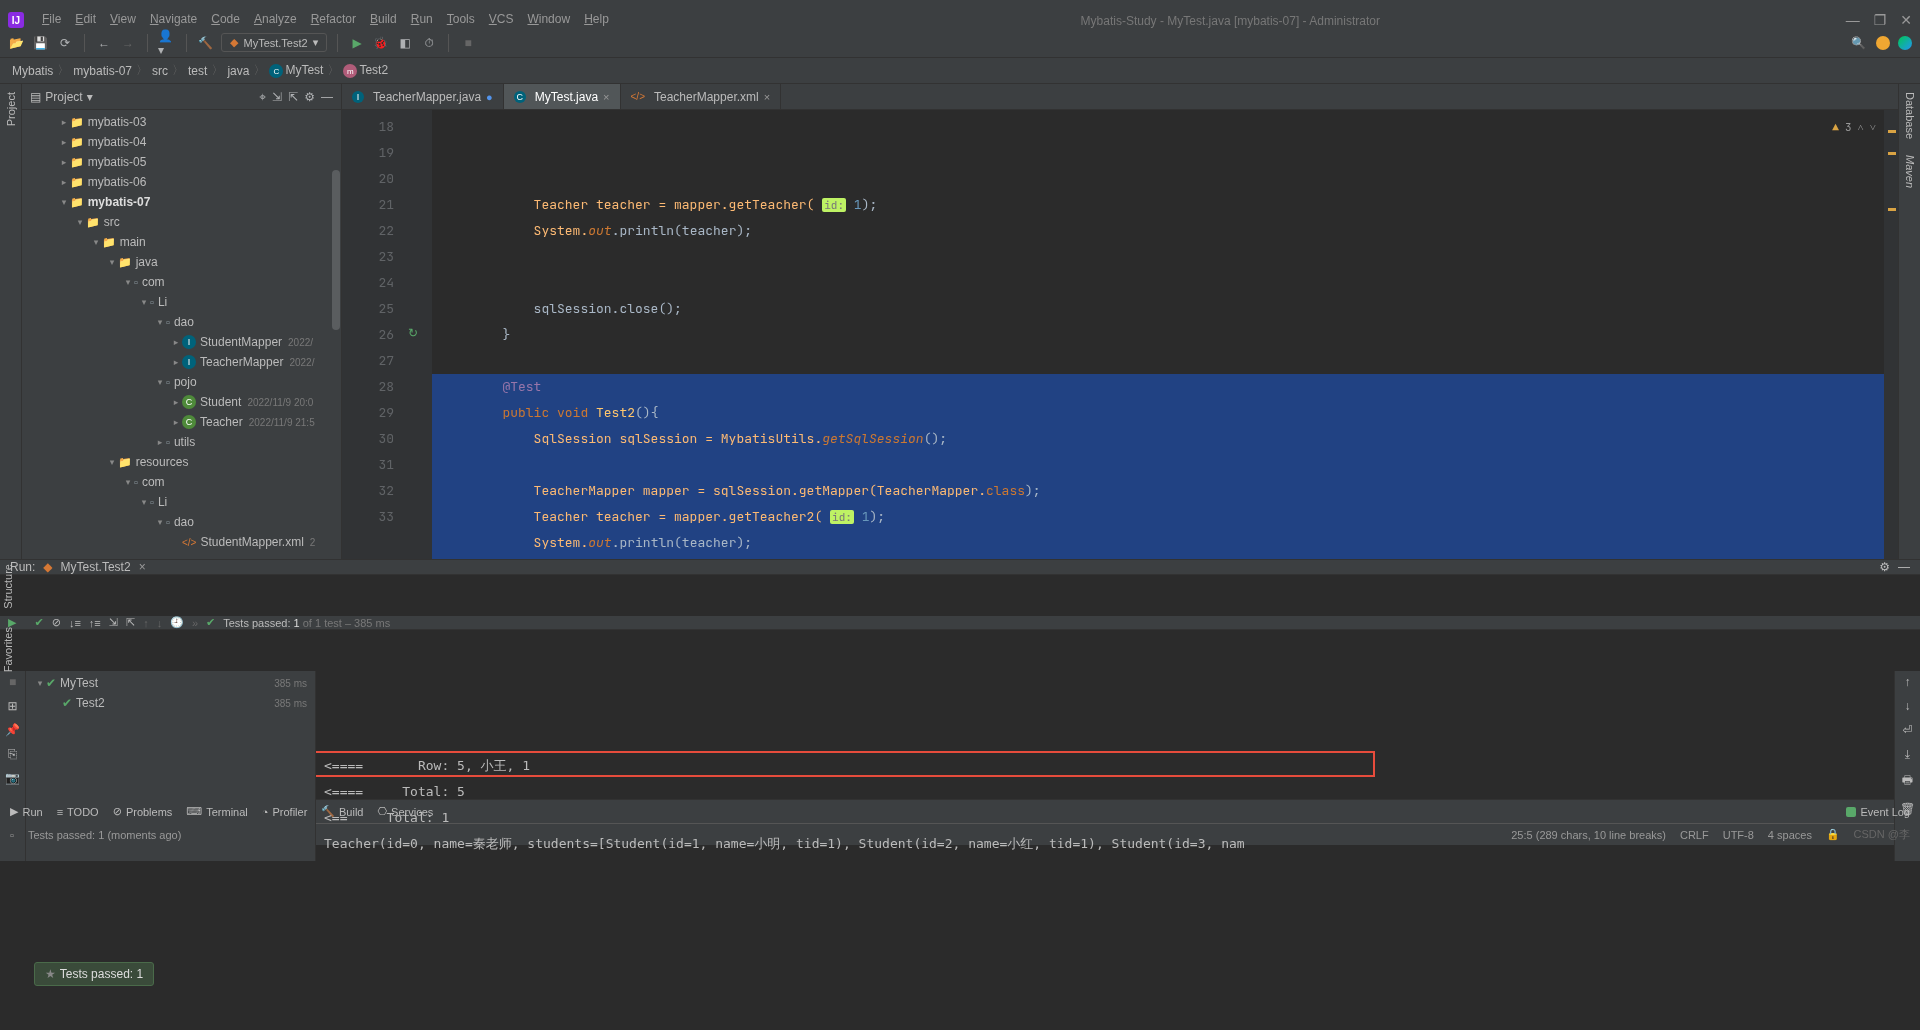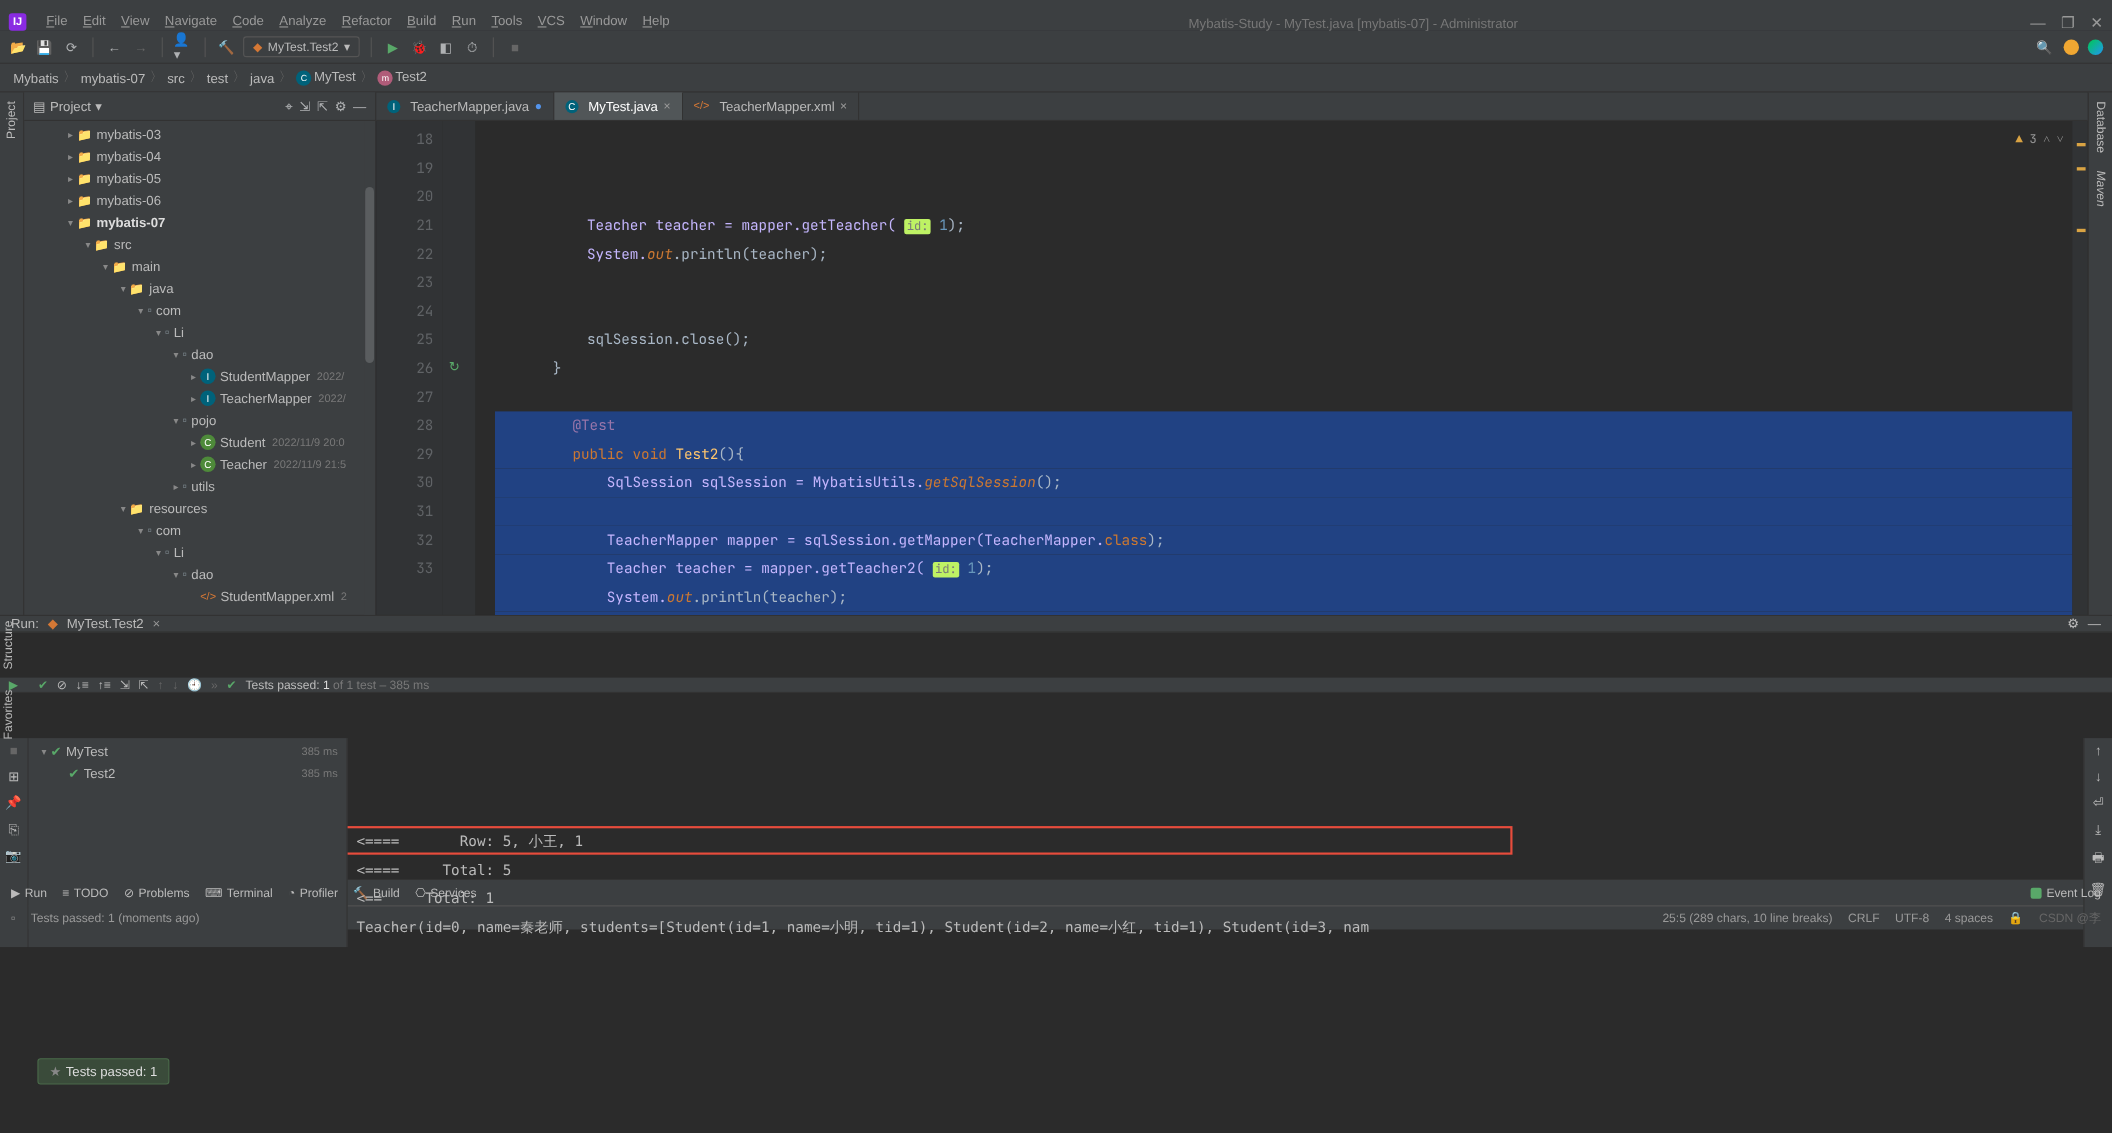--- a/index.html
+++ b/index.html
@@ -43,25 +43,25 @@
 .tabs { height: 26px; background: #3c3f41; display: flex; border-bottom: 1px solid #323232; }
 .tab { padding: 0 10px; display: flex; align-items: center; gap: 5px; font-size: 12px; color: #bbb; border-right: 1px solid #323232; cursor: pointer; }
 .tab.active { background: #515658; color: #fff; }
 .tab .close { color: #999; font-size: 11px; }
 .tab .close.dirty { color: #5394ec; }
 .editor-body { flex: 1; display: flex; position: relative; overflow: hidden; }
 .gutter { width: 60px; background: #313335; color: #606366; text-align: right; padding: 4px 8px 4px 0; font-family: "JetBrains Mono", Consolas, monospace; font-size: 13px; line-height: 26px; }
 .gutter-extra { width: 30px; background: #313335; position: relative; }
 .code { flex: 1; font-family: "JetBrains Mono", Consolas, monospace; font-size: 13px; line-height: 26px; padding: 4px 0; white-space: pre; position: relative; }
 .code .line { padding-left: 8px; height: 26px; }
-.code .sel { background: #214283; margin-left: 18px; }
+.code .sel { background: #214283; }
 .kw { color: #cc7832; }
 .fld { color: #cc7832; font-style: italic; }
 .str-lit { color: #9876aa; }
-.type-c { color: #c4b5fd; }
+.type-c { color: #fdba74; }
 .param-hint { background: #bef264; color: #787878; padding: 0 2px; border-radius: 2px; font-size: 11px; }
 .num { color: #6897bb; }
 .fn-name { color: #ffc66d; }
 .text-plain { color: #a9b7c6; }
 .inspections { position: absolute; top: 4px; right: 8px; display: flex; align-items: center; gap: 6px; font-size: 11px; color: #999; }
 .warn-icon { color: #d9a343; }
 .marker-strip { width: 14px; background: #313335; position: relative; }
 .marker { position: absolute; right: 2px; width: 8px; height: 3px; background: #d9a343; }
 .run-panel { height: 240px; border-top: 1px solid #323232; display: flex; flex-direction: column; background: #2b2b2b; gap: 41px; }
 .run-header { height: 24px; background: #3c3f41; display: flex; align-items: center; padding: 0 10px; gap: 8px; font-size: 12px; border-bottom: 1px solid #323232; }

